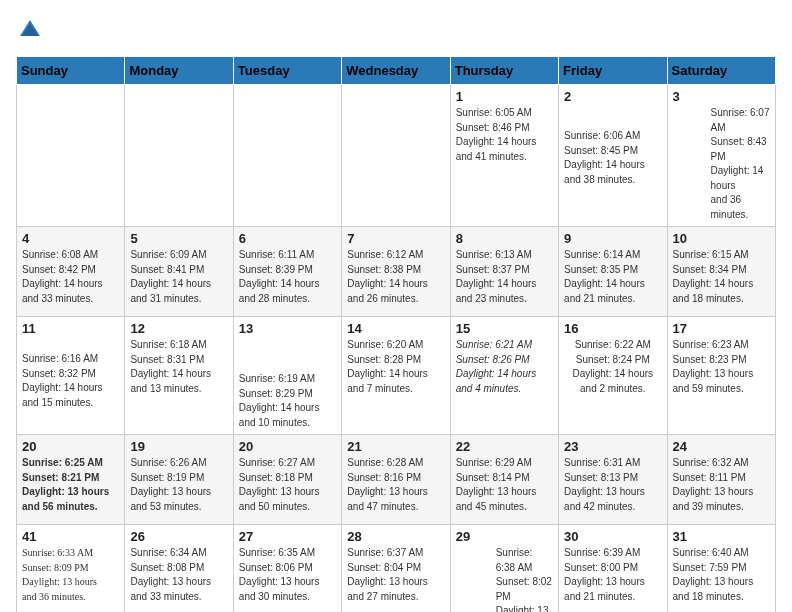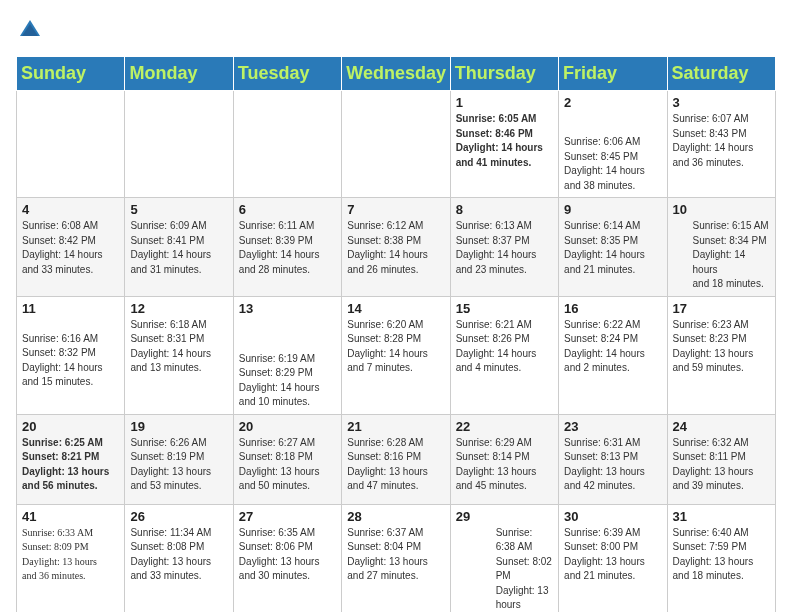--- a/index.html
+++ b/index.html
@@ -46,23 +46,23 @@
       font-size: 16px;
       color: #444;
     }
     .calendar {
       width: 100%;
       border-collapse: collapse;
       table-layout: fixed;
     }
     .calendar th {
       background-color: #2a7ab8;
-      color: #bef264;
+      color: #000000;
       padding: 6px 4px;
-      font-size: 18px;
+      font-size: 13px;
       font-weight: bold;
       text-align: left;
       border: 1px solid #fff;
     }
     .calendar td {
       border: 1px solid #ccc;
       vertical-align: top;
       padding: 4px 5px;
       font-size: 10.5px;
       color: #222;
@@ -120,35 +120,35 @@
       </tr>
   </thead>
   <tbody>
       <tr>
         <td class="empty-cell"></td>
         <td class="empty-cell"></td>
         <td class="empty-cell"></td>
         <td class="empty-cell"></td>
         <td>
           <span class="day-num">1</span>
-          <div class="day-info" style="white-space: pre-line; font-weight: bold;">Sunrise: 6:05 AM
+          <div class="day-info" style="white-space: pre-line;">Sunrise: 6:05 AM
 Sunset: 8:46 PM
 Daylight: 14 hours
 and 41 minutes.</div>
         </td>
         <td>
           <span class="day-num">2</span>
           <div class="day-info" style="white-space: pre-line; margin-top: 25px;">Sunrise: 6:06 AM
 Sunset: 8:45 PM
 Daylight: 14 hours
 and 38 minutes.</div>
         </td>
         <td>
           <span class="day-num">3</span>
-          <div class="day-info" style="white-space: pre-line;">Sunrise: 6:07 AM
+          <div class="day-info" style="white-space: pre-line; margin-left: 38px;">Sunrise: 6:07 AM
 Sunset: 8:43 PM
 Daylight: 14 hours
 and 36 minutes.</div>
         </td>
       </tr>
       <tr>
         <td>
           <span class="day-num">4</span>
           <div class="day-info" style="white-space: pre-line;">Sunrise: 6:08 AM
 Sunset: 8:42 PM
@@ -185,21 +185,21 @@
         </td>
         <td>
           <span class="day-num">9</span>
           <div class="day-info" style="white-space: pre-line;">Sunrise: 6:14 AM
 Sunset: 8:35 PM
 Daylight: 14 hours
 and 21 minutes.</div>
         </td>
         <td>
           <span class="day-num">10</span>
-          <div class="day-info" style="white-space: pre-line; margin-left: 20px;">Sunrise: 6:15 AM
+          <div class="day-info" style="white-space: pre-line;">Sunrise: 6:15 AM
 Sunset: 8:34 PM
 Daylight: 14 hours
 and 18 minutes.</div>
         </td>
       </tr>
       <tr>
         <td>
           <span class="day-num">11</span>
           <div class="day-info" style="white-space: pre-line; margin-top: 16px;">Sunrise: 6:16 AM
 Sunset: 8:32 PM
@@ -222,28 +222,28 @@
         </td>
         <td>
           <span class="day-num">14</span>
           <div class="day-info" style="white-space: pre-line;">Sunrise: 6:20 AM
 Sunset: 8:28 PM
 Daylight: 14 hours
 and 7 minutes.</div>
         </td>
         <td>
           <span class="day-num">15</span>
-          <div class="day-info" style="white-space: pre-line;">Sunrise: 6:21 AM
+          <div class="day-info" style="white-space: pre-line; font-style: italic;">Sunrise: 6:21 AM
 Sunset: 8:26 PM
 Daylight: 14 hours
 and 4 minutes.</div>
         </td>
         <td>
           <span class="day-num">16</span>
-          <div class="day-info" style="white-space: pre-line;">Sunrise: 6:22 AM
+          <div class="day-info" style="white-space: pre-line; text-align: center;">Sunrise: 6:22 AM
 Sunset: 8:24 PM
 Daylight: 14 hours
 and 2 minutes.</div>
         </td>
         <td>
           <span class="day-num">17</span>
           <div class="day-info" style="white-space: pre-line;">Sunrise: 6:23 AM
 Sunset: 8:23 PM
 Daylight: 13 hours
 and 59 minutes.</div>
@@ -303,21 +303,21 @@
       <tr>
         <td>
           <span class="day-num">41</span>
           <div class="day-info" style="white-space: pre-line; font-family: Liberation Serif, serif;">Sunrise: 6:33 AM
 Sunset: 8:09 PM
 Daylight: 13 hours
 and 36 minutes.</div>
         </td>
         <td>
           <span class="day-num">26</span>
-          <div class="day-info" style="white-space: pre-line;">Sunrise: 11:34 AM
+          <div class="day-info" style="white-space: pre-line;">Sunrise: 6:34 AM
 Sunset: 8:08 PM
 Daylight: 13 hours
 and 33 minutes.</div>
         </td>
         <td>
           <span class="day-num">27</span>
           <div class="day-info" style="white-space: pre-line;">Sunrise: 6:35 AM
 Sunset: 8:06 PM
 Daylight: 13 hours
 and 30 minutes.</div>

